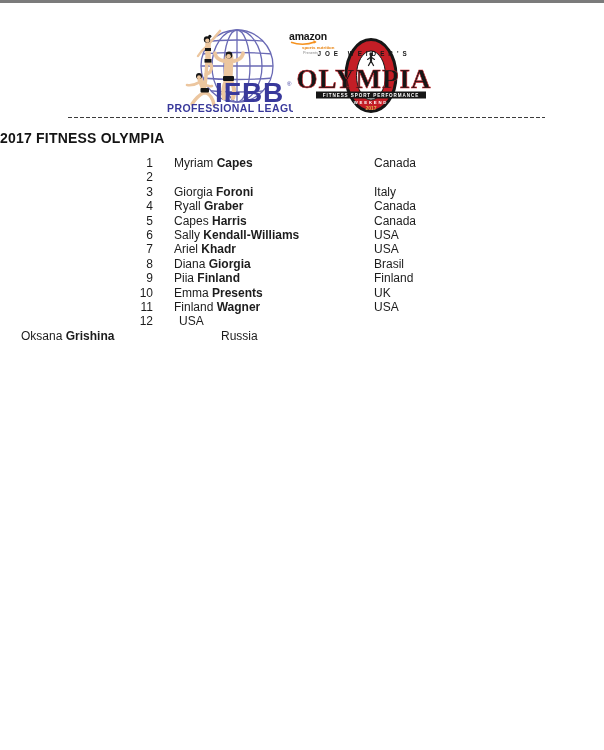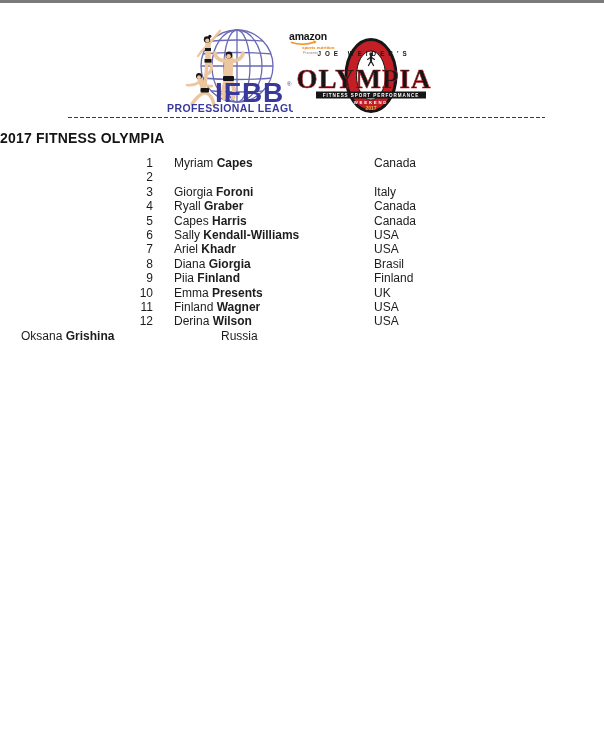--- a/index.html
+++ b/index.html
@@ -192,21 +192,20 @@
   </div>
 
   <div class="row">
     <span class="rank">11</span>
     <span class="name"><span class="first">Finland</span> <b class="last">Wagner</b></span>
     <span class="country">USA</span>
   </div>
 
   <div class="row">
     <span class="rank">12</span>
-    <span class="name"><span class="first">Derina</span> <b class="last">Wilson</b></span>
     <span class="country">USA</span>
   </div>
 
   <div class="row">
     <span class="name"><span class="first">Oksana</span> <b class="last">Grishina</b></span>
     <span class="country">Russia</span>
   </div>
 </div>
 </div>
 

